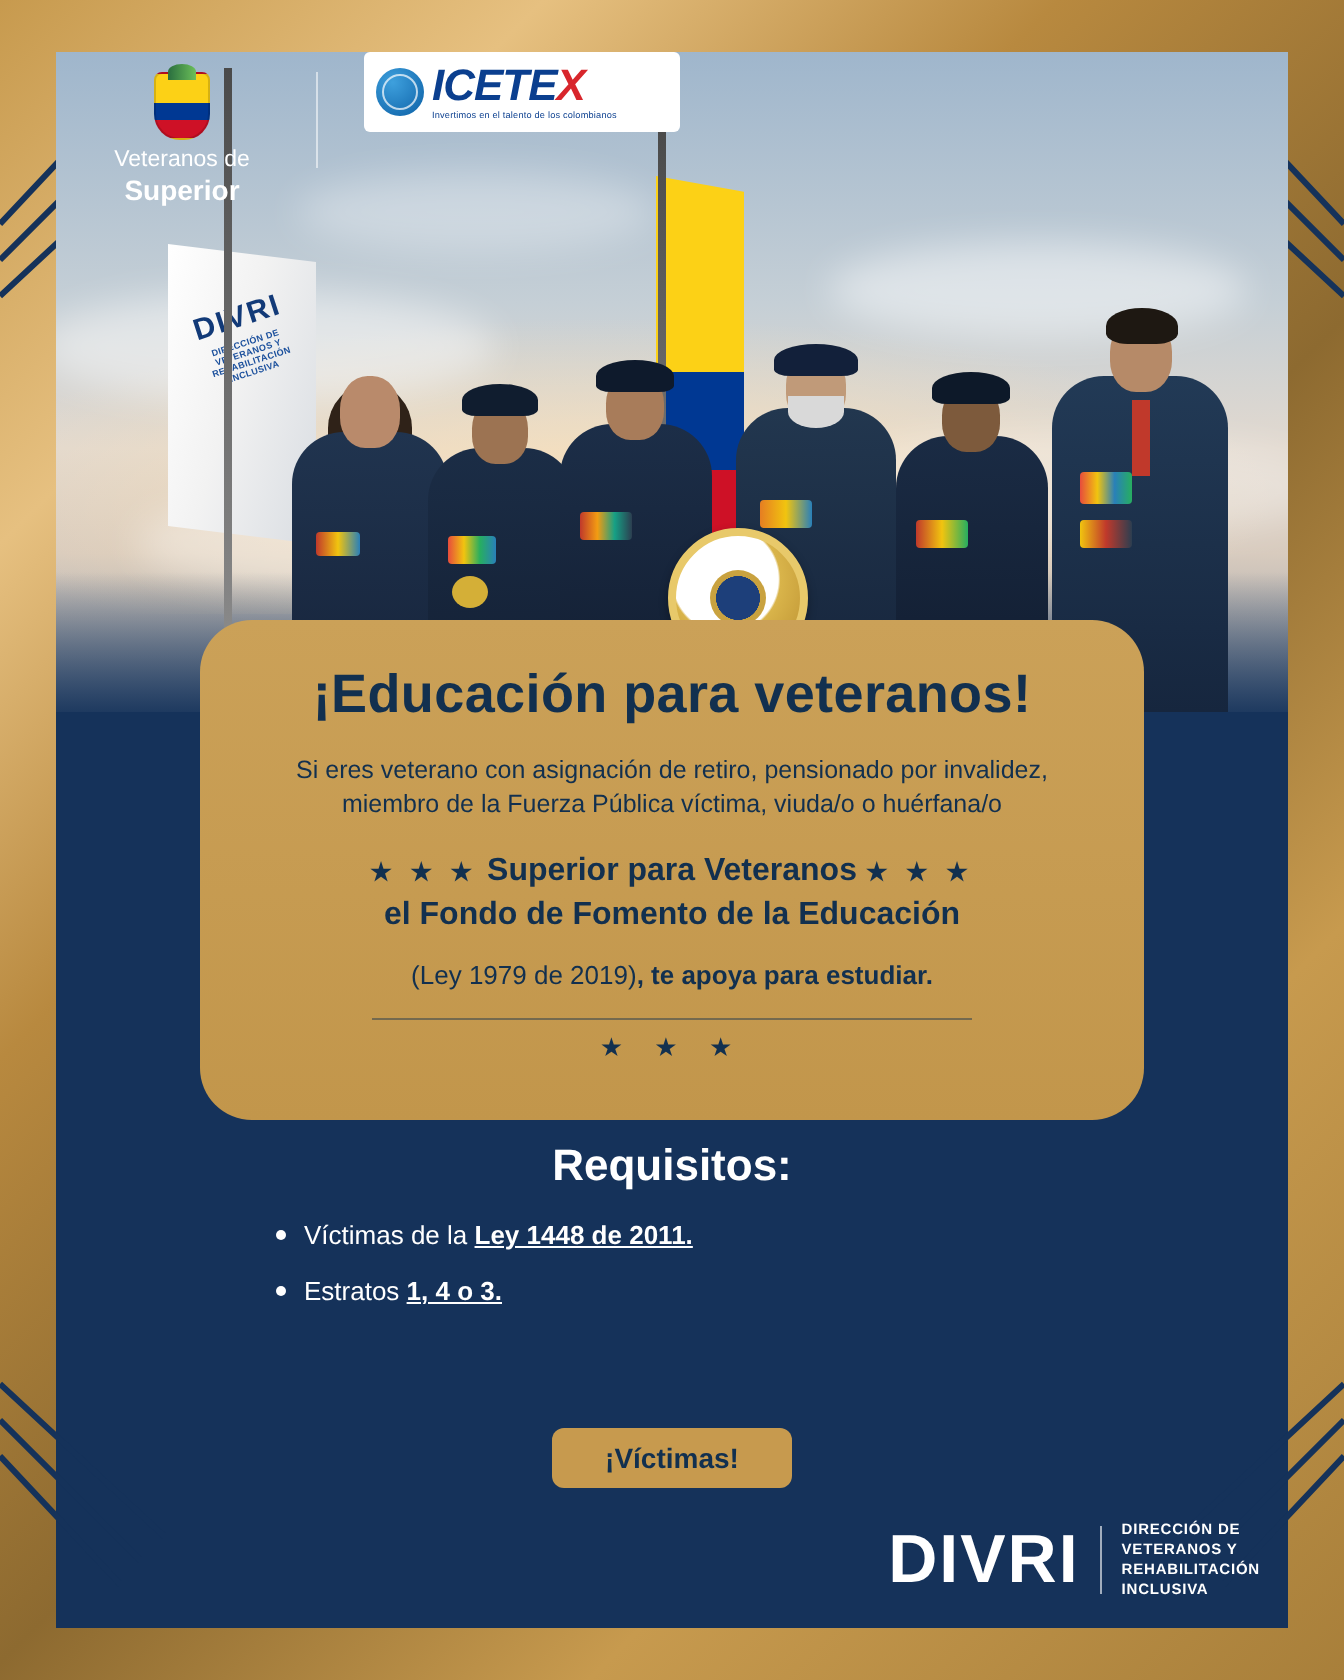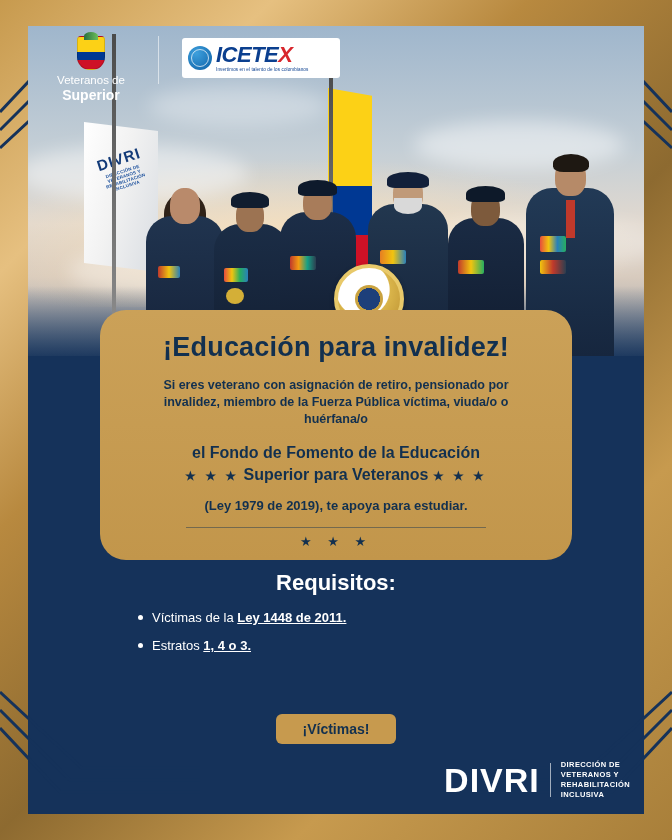--- a/index.html
+++ b/index.html
@@ -116,31 +116,31 @@
     text-align:center;
     color:#13304f;
     padding:18px 26px;
     box-sizing:border-box;
   }
   .headline{
     font-size:27px;font-weight:bold;color:#12304f;margin:4px 0 14px;
     letter-spacing:.2px;
   }
   .lead{
-    font-size:12.5px;font-weight:bold;line-height:17px;color:#12304f;
+    font-size:12.5px;font-weight:normal;line-height:17px;color:#12304f;
     margin:0 18px 14px;
   }
   .fund{
     font-size:16px;font-weight:bold;color:#12304f;line-height:22px;
   }
   .fund .stars{color:#12304f;letter-spacing:3px;font-size:12px;}
   .law{
     font-size:13px;font-weight:bold;margin-top:11px;color:#12304f;
   }
-  .law .norm{font-weight:bold;}
+  .law .norm{font-weight:normal;}
   .divider{
     width:300px;height:1px;background:rgba(19,48,79,.45);
     margin:14px auto 6px;
   }
   .stars3{font-size:13px;letter-spacing:6px;color:#12304f;}
   
   .req-title{
     position:absolute;left:0;right:0;top:570px;text-align:center;
     color:#fff;font-size:22px;font-weight:bold;z-index:9;
   }
@@ -178,21 +178,21 @@
     width:14px;height:8px;border-radius:50% 50% 0 0;
     background:linear-gradient(90deg,#2a6e3f,#6bbf59);
   }
   .gov-t1{color:#fff;font-size:11.5px;line-height:13px;}
   .gov-t2{color:#fff;font-size:14px;font-weight:bold;line-height:16px;}
   .logo-sep{
     position:absolute;left:158px;top:36px;width:1px;height:48px;
     background:rgba(255,255,255,.55);z-index:12;
   }
   .logo-icetex{
-    position:absolute;left:182px;top:38px;width:158px;height:40px;z-index:12;
+    position:absolute;left:182px;top:26px;width:158px;height:40px;z-index:12;
     background:#fff;border-radius:3px;
     display:flex;align-items:center;padding:0 6px;box-sizing:border-box;
   }
   .ice-globe{
     width:24px;height:24px;border-radius:50%;
     background:radial-gradient(circle at 35% 30%,#3ea0dd,#0b5fa5);
     margin-right:4px;flex:none;position:relative;
   }
   .ice-globe:after{
     content:"";position:absolute;inset:3px;border-radius:50%;
@@ -335,29 +335,29 @@
   <div class="logo-sep"></div>
   <div class="logo-icetex">
     <div class="ice-globe"></div>
     <div class="ice-text">
       <div class="ice-main"><span>ICETE</span><span class="x">X</span></div>
       <div class="ice-sub">Invertimos en el talento de los colombianos</div>
     </div>
   </div>
 
   <div class="card">
-    <div class="headline">¡Educación para invalidez!</div>
+    <div class="headline">¡Educación para veteranos!</div>
     <div class="lead">Si eres veterano con asignación de retiro, pensionado por invalidez, miembro de la Fuerza Pública víctima, viuda/o o huérfana/o</div>
     <div class="fund">
-      <div>el Fondo de Fomento de la Educación</div>
       <div>
         <span class="stars">★ ★ ★</span>
         <span>Superior para Veteranos</span>
         <span class="stars">★ ★ ★</span>
       </div>
+      <div>el Fondo de Fomento de la Educación</div>
     </div>
     <div class="law">
       <span class="norm">(Ley 1979 de 2019)</span><span>, te apoya para estudiar.</span>
     </div>
     <div class="divider"></div>
     <div class="stars3">★ ★ ★</div>
   </div>
 
   <div class="req-title">Requisitos:</div>
   <div class="req-list">

